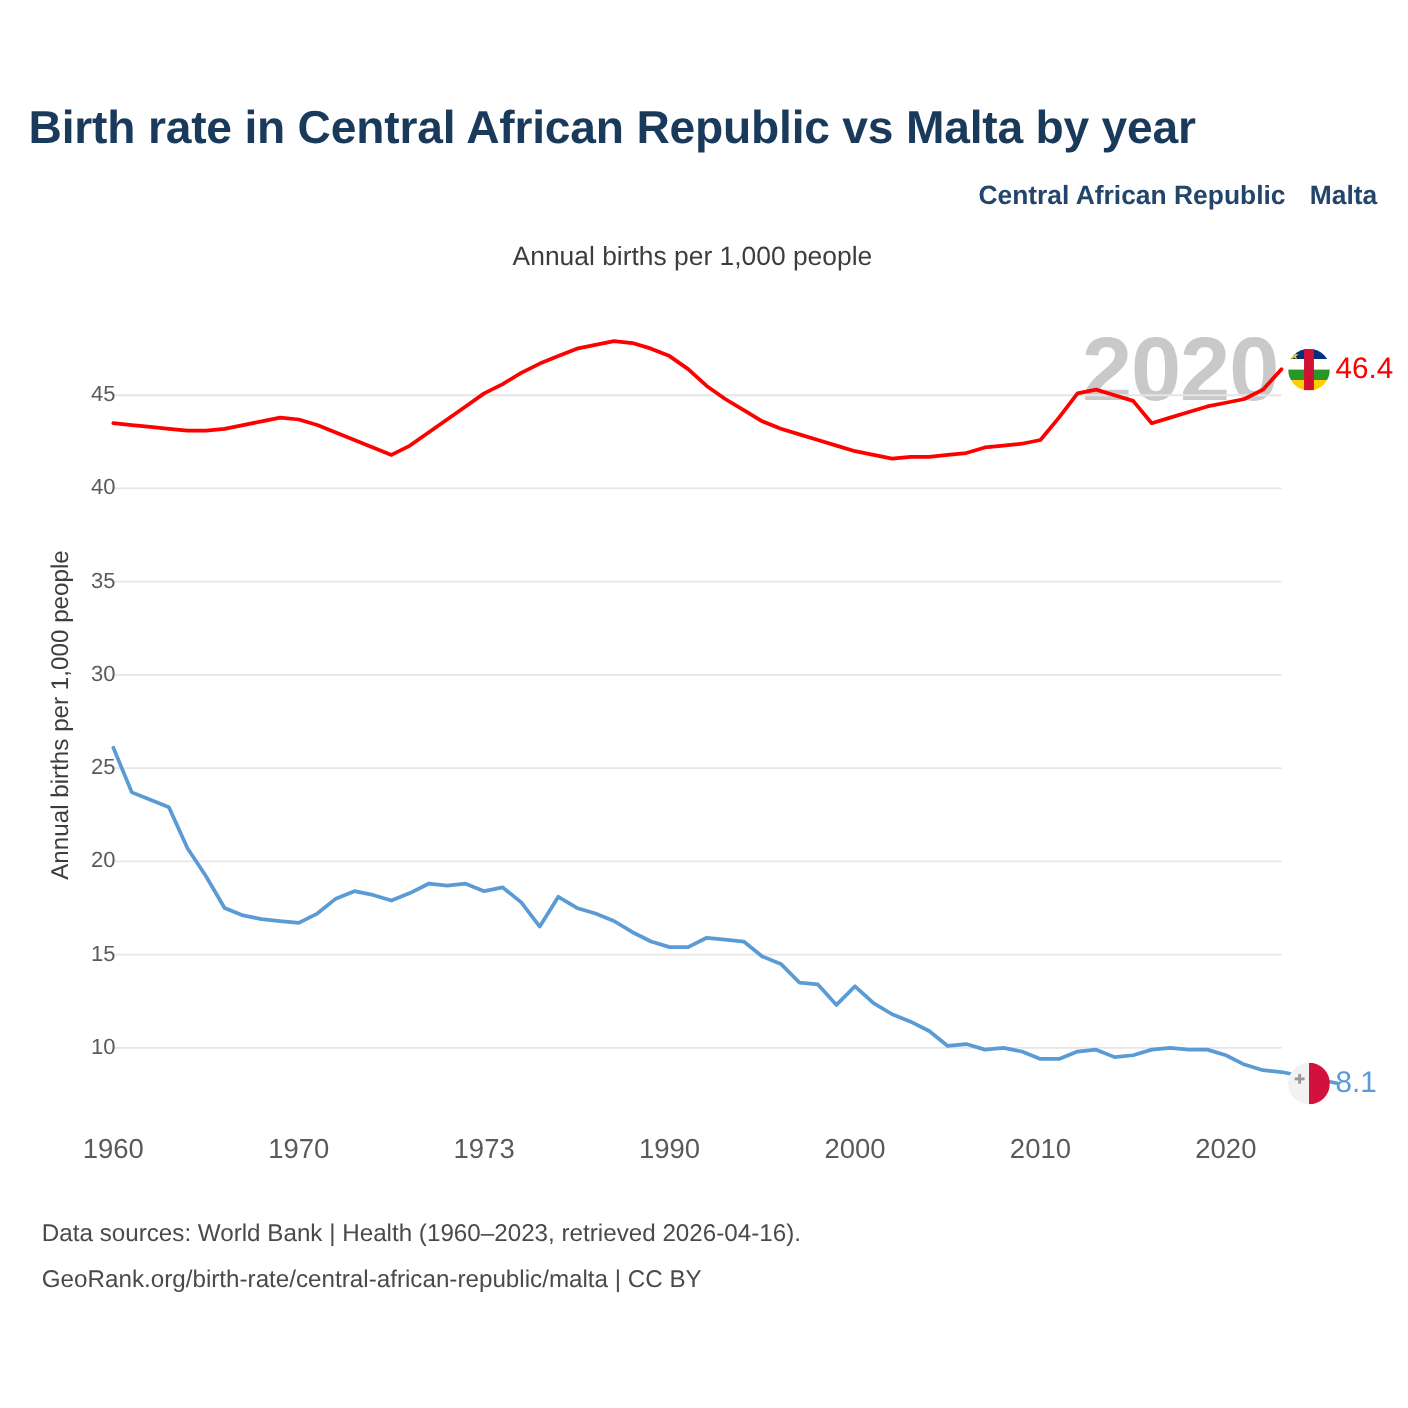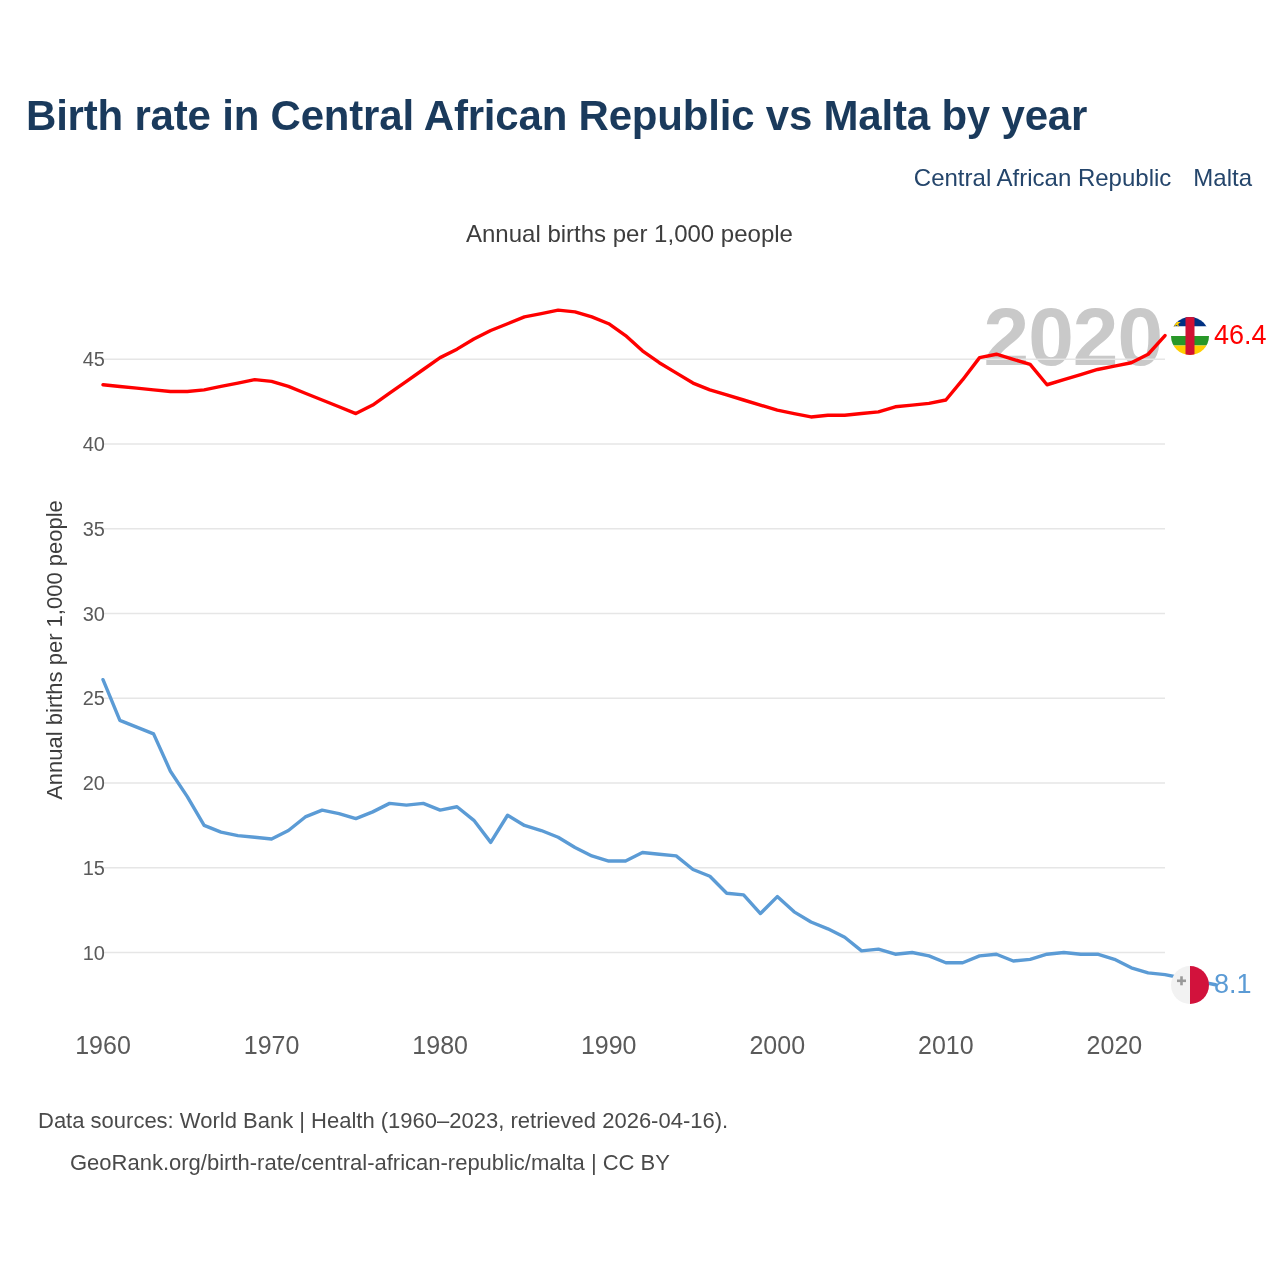--- a/index.html
+++ b/index.html
@@ -34,20 +34,21 @@
     right: 28px;
     top: 165px;
     display: flex;
     gap: 22px;
     align-items: flex-start;
   }
   .legend-item {
     display: flex;
     flex-direction: row;
     align-items: flex-end;
+    font-weight: bold;
   }
   .legend-label {
     font-size: 24px;
     color: #24456b;
     white-space: nowrap;
     line-height: 1.1;
     padding-bottom: 3px;
   }
   .legend-rule {
     height: 5px;
@@ -127,21 +128,21 @@
     text-align: center;
   }
   .footer {
     position: absolute;
     left: 38px;
     font-size: 22px;
     color: #4a4a4a;
     white-space: nowrap;
   }
   .footer.l1 { top: 1108px; }
-  .footer.l2 { top: 1150px; margin-left: 32px; }
+  .footer.l2 { top: 1150px; }
 </style>
 </head>
 <body>
 
 <div id="page">
 
   <div class="title">Birth rate in Central African Republic vs Malta by year</div>
 
   <div class="legend">
     <div class="legend-item">
@@ -183,21 +184,21 @@
       <div class="ytick" style="top: 783.051px;">20</div>
       <div class="ytick" style="top: 698.305px;">25</div>
       <div class="ytick" style="top: 613.559px;">30</div>
       <div class="ytick" style="top: 528.814px;">35</div>
       <div class="ytick" style="top: 444.068px;">40</div>
       <div class="ytick" style="top: 359.322px;">45</div>
     </div>
   <div id="xticks">
       <div class="xtick" style="left: 103px;">1960</div>
       <div class="xtick" style="left: 271.571px;">1970</div>
-      <div class="xtick" style="left: 440.143px;">1980</div>
+      <div class="xtick" style="left: 440.143px;">1973</div>
       <div class="xtick" style="left: 608.714px;">1990</div>
       <div class="xtick" style="left: 777.286px;">2000</div>
       <div class="xtick" style="left: 945.857px;">2010</div>
       <div class="xtick" style="left: 1114.43px;">2020</div>
     </div>
 
   <div class="endlabel" id="endlabel-car" style="left: 1171px; top: 316.593px;">
     <div class="flag">
       <svg viewBox="0 0 38 38" width="38" height="38">
         <rect x="0" y="0" width="38" height="9.5" fill="#003082"></rect>

